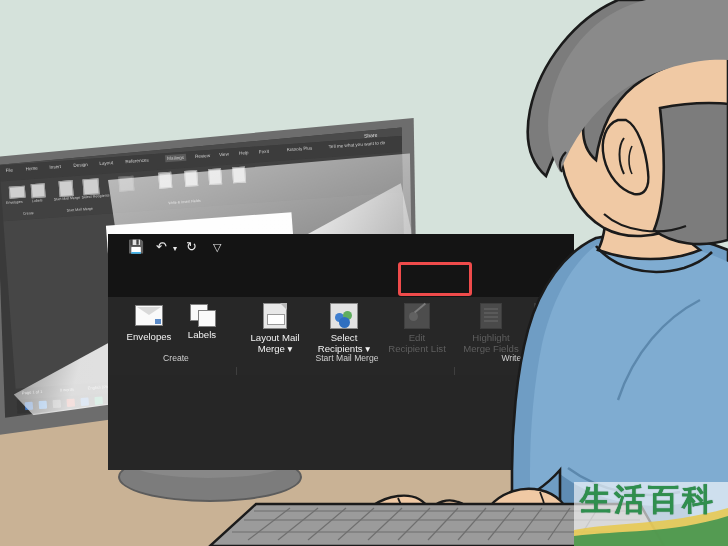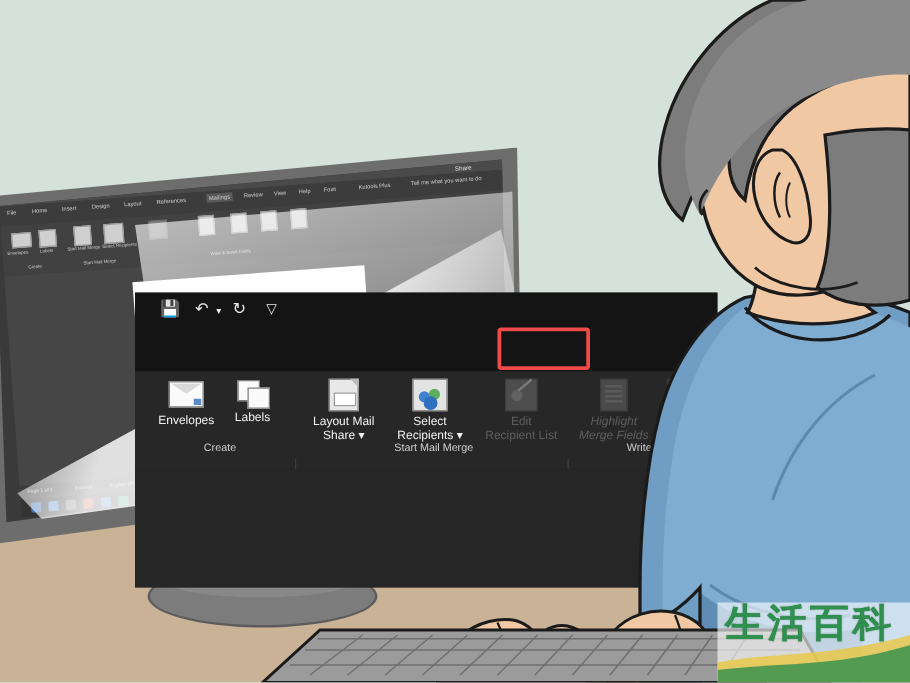--- a/index.html
+++ b/index.html
@@ -266,40 +266,40 @@
             <i></i>
           </div>
         <span class="bl" style="margin-top:3px;">Labels</span>
       </div>
       <div class="rsep" style="left:128px;"></div>
       <div class="grp-lbl" style="left:14px;top:56px;width:108px;">Create</div>
 
       <div class="btn" style="left:136px;top:6px;width:62px;">
         <div class="icn ic-smm"></div>
         <span class="bl" style="margin-top:3px;">Layout Mail</span>
-        <span class="bl">Share ▾</span>
+        <span class="bl">Merge ▾</span>
       </div>
       <div class="btn" style="left:200px;top:6px;width:72px;">
         <div class="icn ic-rec">
             <u></u>
             <u></u>
             <u></u>
           </div>
         <span class="bl" style="margin-top:3px;">Select</span>
         <span class="bl">Recipients ▾</span>
       </div>
       <div class="btn dim" style="left:274px;top:6px;width:70px;">
         <div class="icn ic-edit"></div>
         <span class="bl" style="margin-top:3px;">Edit</span>
         <span class="bl">Recipient List</span>
       </div>
       <div class="rsep" style="left:346px;"></div>
       <div class="grp-lbl" style="left:136px;top:56px;width:206px;">Start Mail Merge</div>
 
-      <div class="btn dim" style="left:352px;top:6px;width:62px;font-style:italic;">
+      <div class="btn dim" style="left:352px;top:6px;width:62px;">
         <div class="icn ic-doc dimi"></div>
         <span class="bl" style="margin-top:3px;">Highlight</span>
         <span class="bl">Merge Fields</span>
       </div>
       <div class="btn dim" style="left:412px;top:6px;width:50px;">
         <div class="icn ic-doc dimi"></div>
         <span class="bl" style="margin-top:3px;">Address</span>
         <span class="bl">Block</span>
       </div>
       <div class="btn dim" style="left:458px;top:6px;width:50px;">

